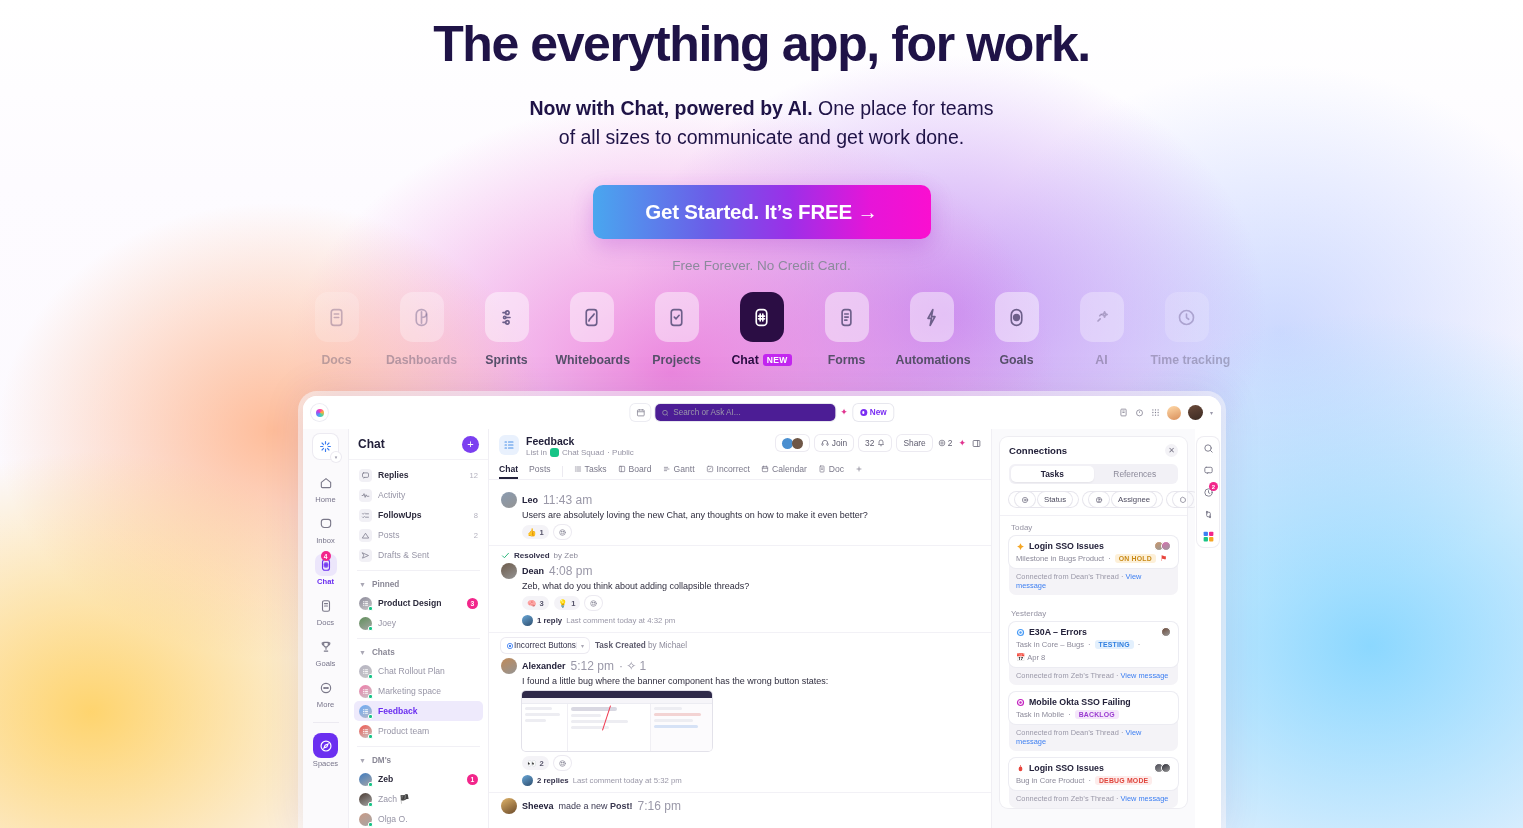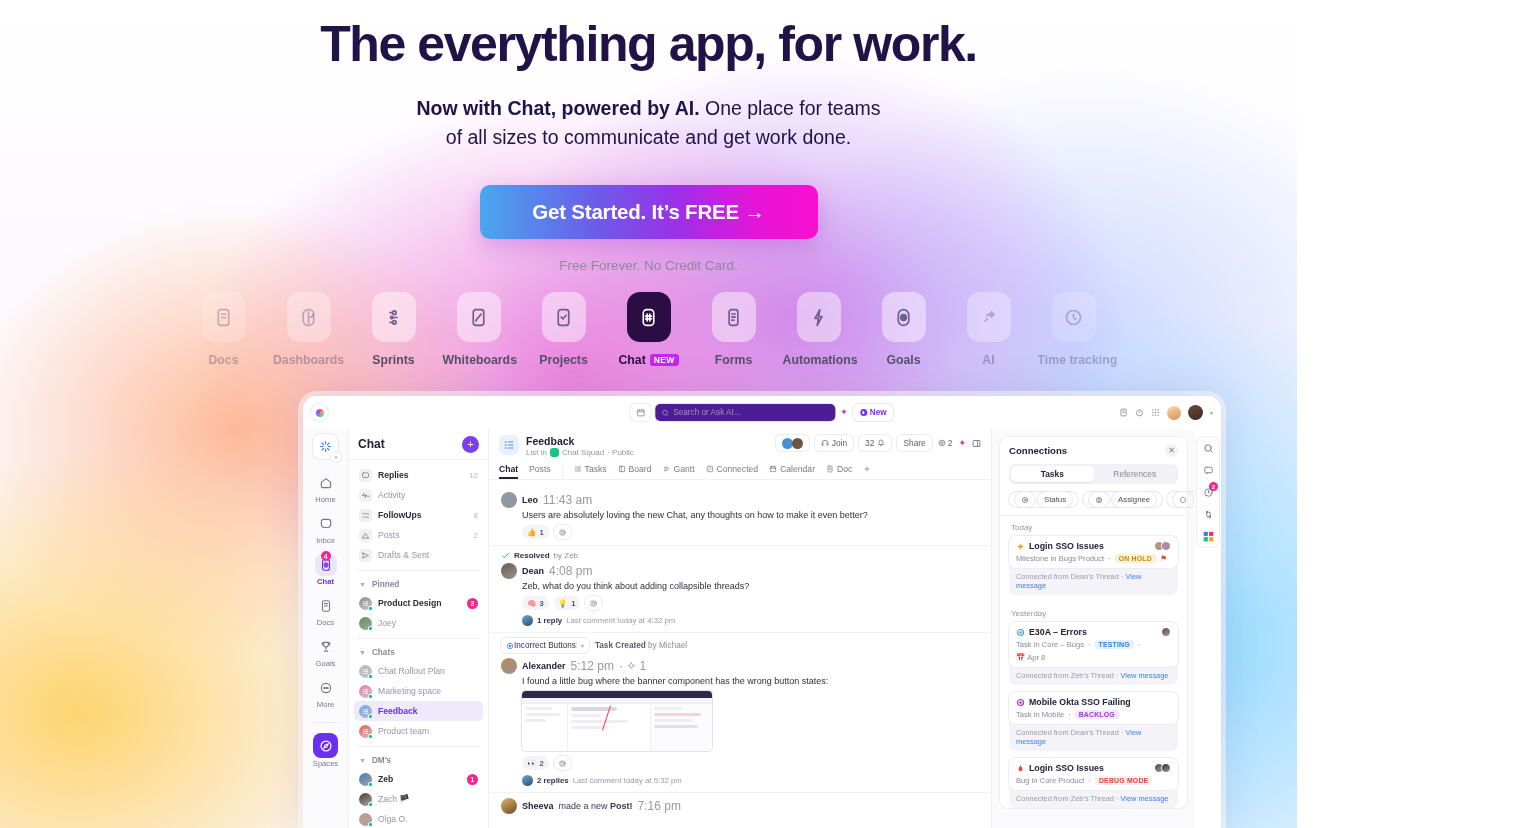--- a/index.html
+++ b/index.html
@@ -2,21 +2,21 @@
 <html><head>
 <meta charset="utf-8">
 <style>
   * { box-sizing: border-box; margin: 0; padding: 0; }
   html, body {
     width: 1523px; height: 828px; overflow: hidden;
     font-family: "Liberation Sans", sans-serif;
     background: #ffffff;
   }
   #root {
-    position: relative; width: 1297px; height: 828px; overflow: hidden;
+    position: relative; width: 1523px; height: 828px; overflow: hidden;
     background:
       radial-gradient(ellipse 520px 420px at 6% 86%, rgba(255,206,86,.85) 0%, rgba(255,206,86,0) 62%),
       radial-gradient(ellipse 460px 380px at 18% 52%, rgba(255,168,120,.75) 0%, rgba(255,168,120,0) 60%),
       radial-gradient(ellipse 620px 440px at 44% 45%, rgba(233,110,215,.80) 0%, rgba(233,110,215,0) 62%),
       radial-gradient(ellipse 520px 420px at 62% 38%, rgba(176,110,240,.70) 0%, rgba(176,110,240,0) 62%),
       radial-gradient(ellipse 620px 520px at 90% 78%, rgba(120,210,255,.85) 0%, rgba(120,210,255,0) 64%),
       radial-gradient(ellipse 520px 430px at 84% 40%, rgba(166,190,255,.55) 0%, rgba(166,190,255,0) 62%),
       linear-gradient(180deg, #ffffff 0%, #fdfbff 22%, #fbf7fd 100%);
   }
   
@@ -700,21 +700,21 @@
                 </span>
                 <span>Gantt</span>
               </div>
               <div class="tb">
                 <span>
                   <svg viewBox="0 0 24 24" fill="none" stroke="#7b798a" stroke-width="2.1" stroke-linecap="round" stroke-linejoin="round" style="width:8px;height:8px">
                     <rect x="4" y="4" width="16" height="16" rx="3"></rect>
                     <path d="M8 15l7-7"></path>
                   </svg>
                 </span>
-                <span>Connected</span>
+                <span>Incorrect</span>
               </div>
               <div class="tb">
                 <span>
                   <svg viewBox="0 0 24 24" fill="none" stroke="#7b798a" stroke-width="2.1" stroke-linecap="round" stroke-linejoin="round" style="width:8px;height:8px">
                     <rect x="4" y="5" width="16" height="15" rx="2"></rect>
                     <path d="M4 10h16M8 3v4M16 3v4"></path>
                   </svg>
                 </span>
                 <span>Calendar</span>
               </div>

